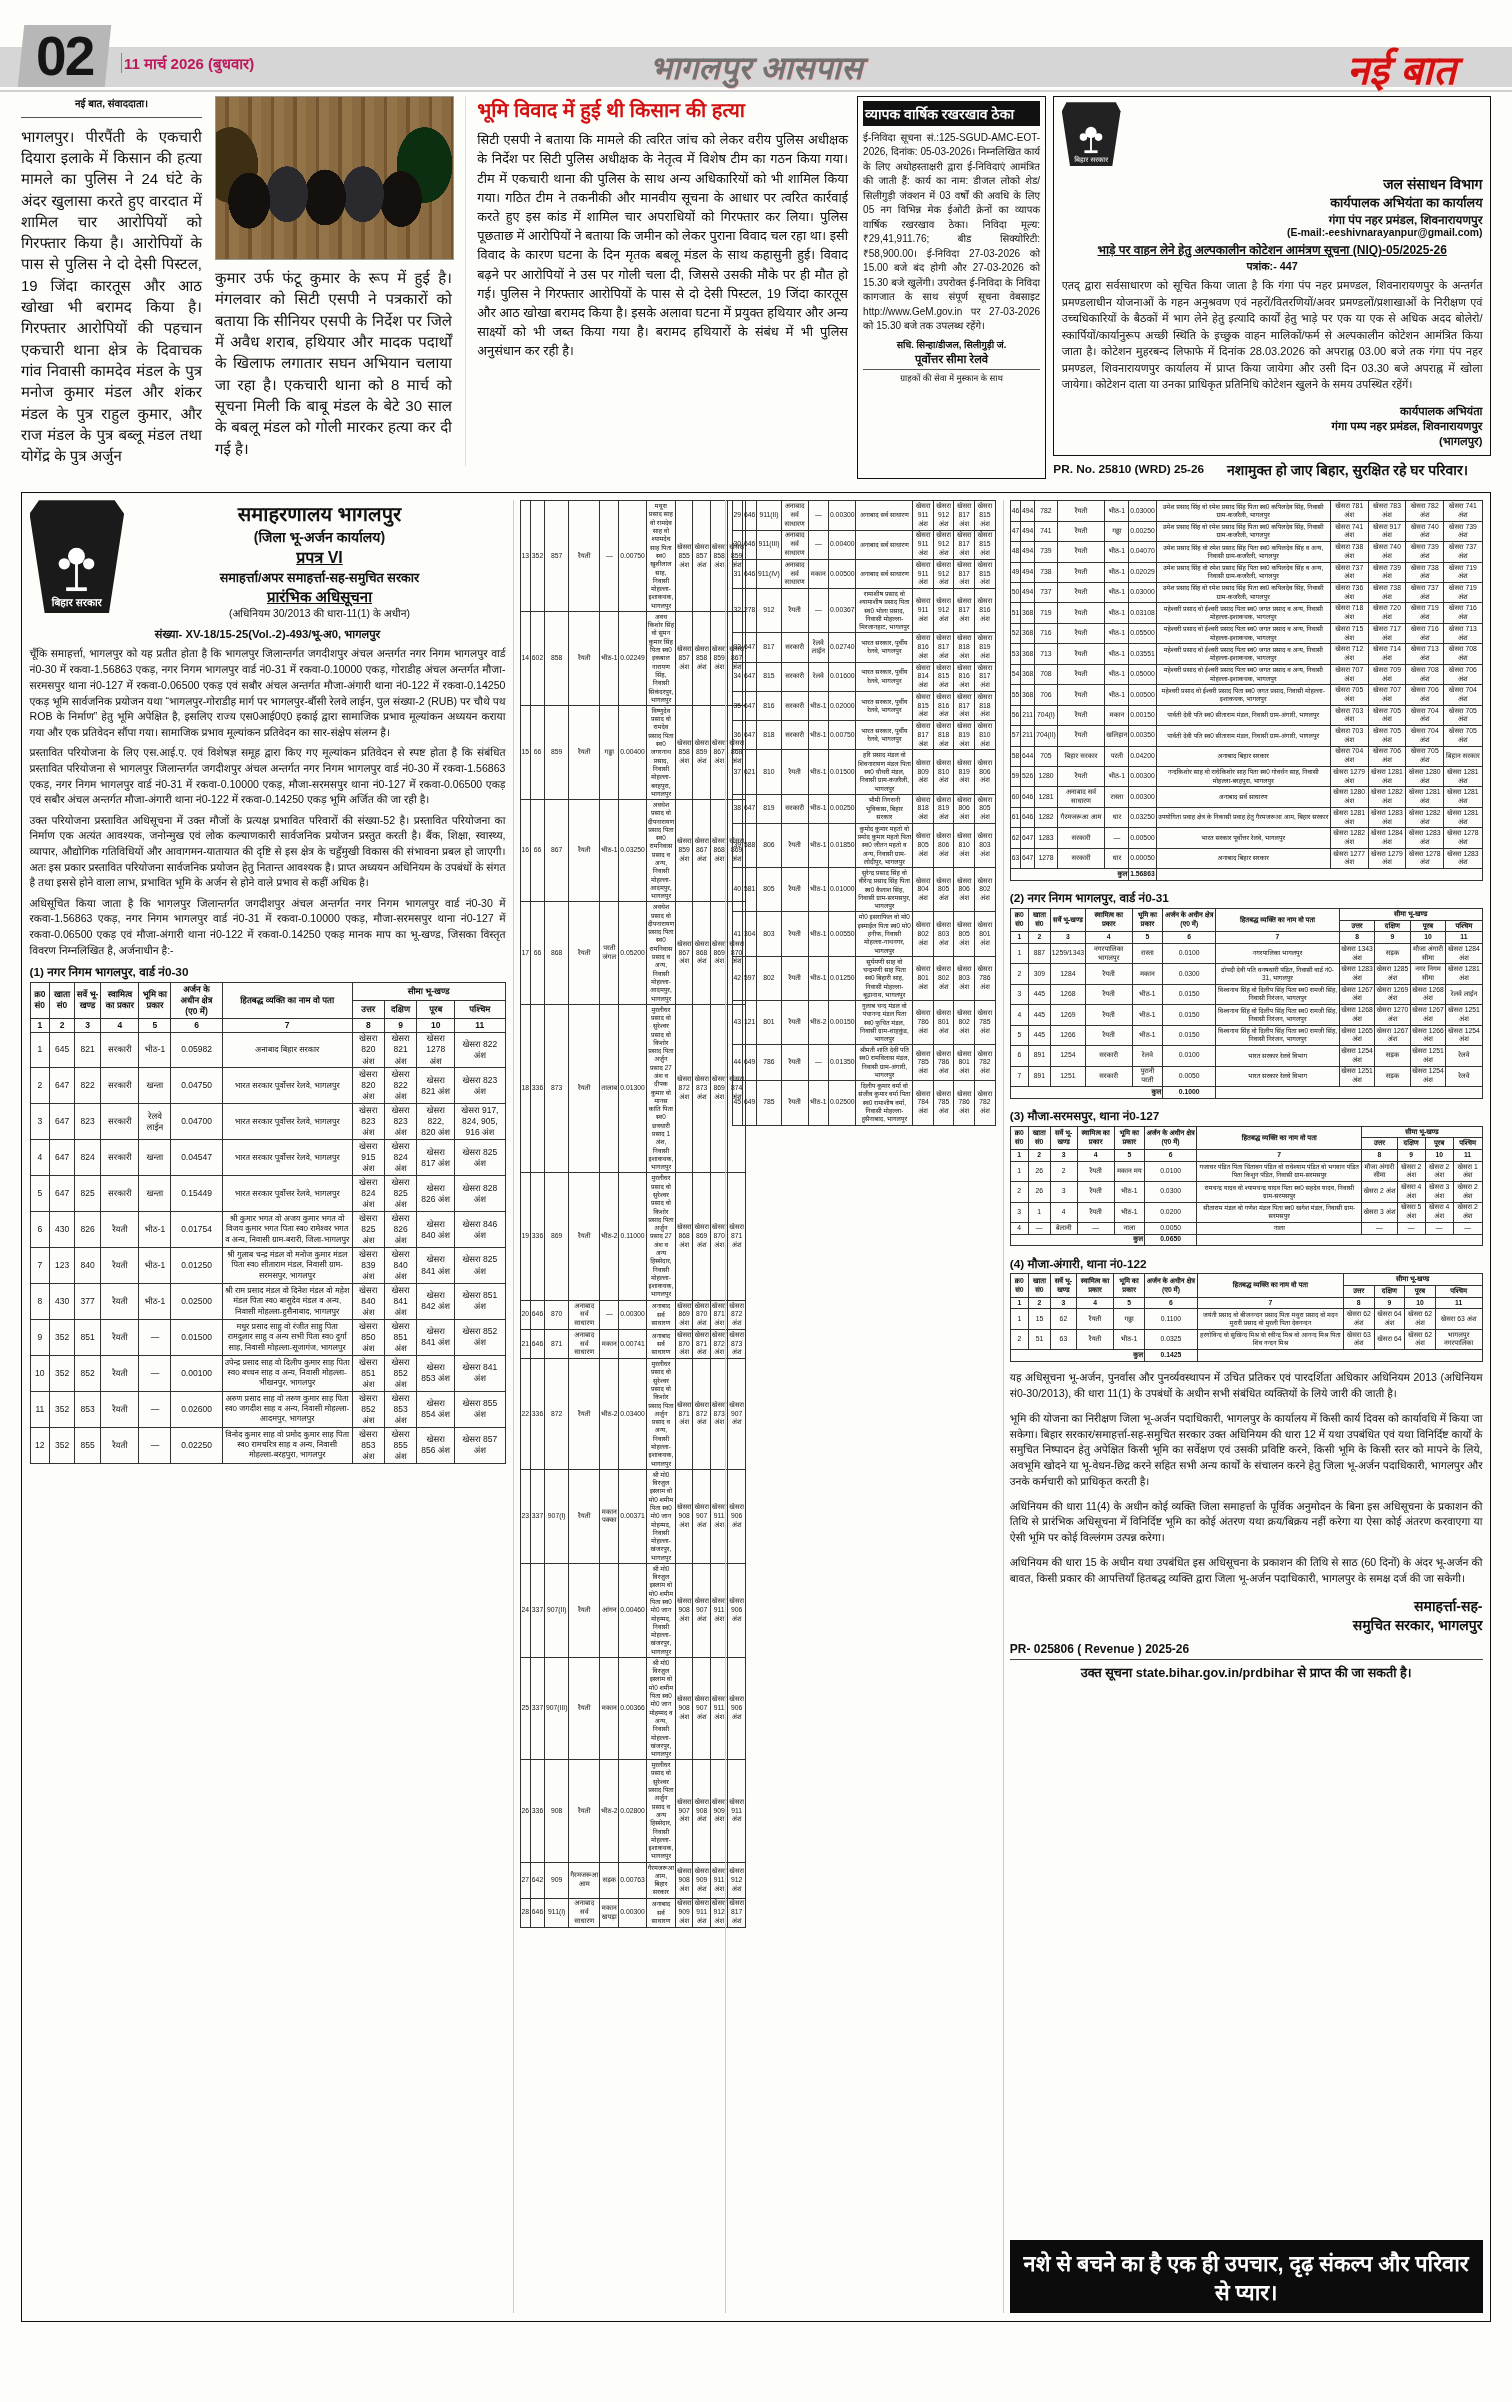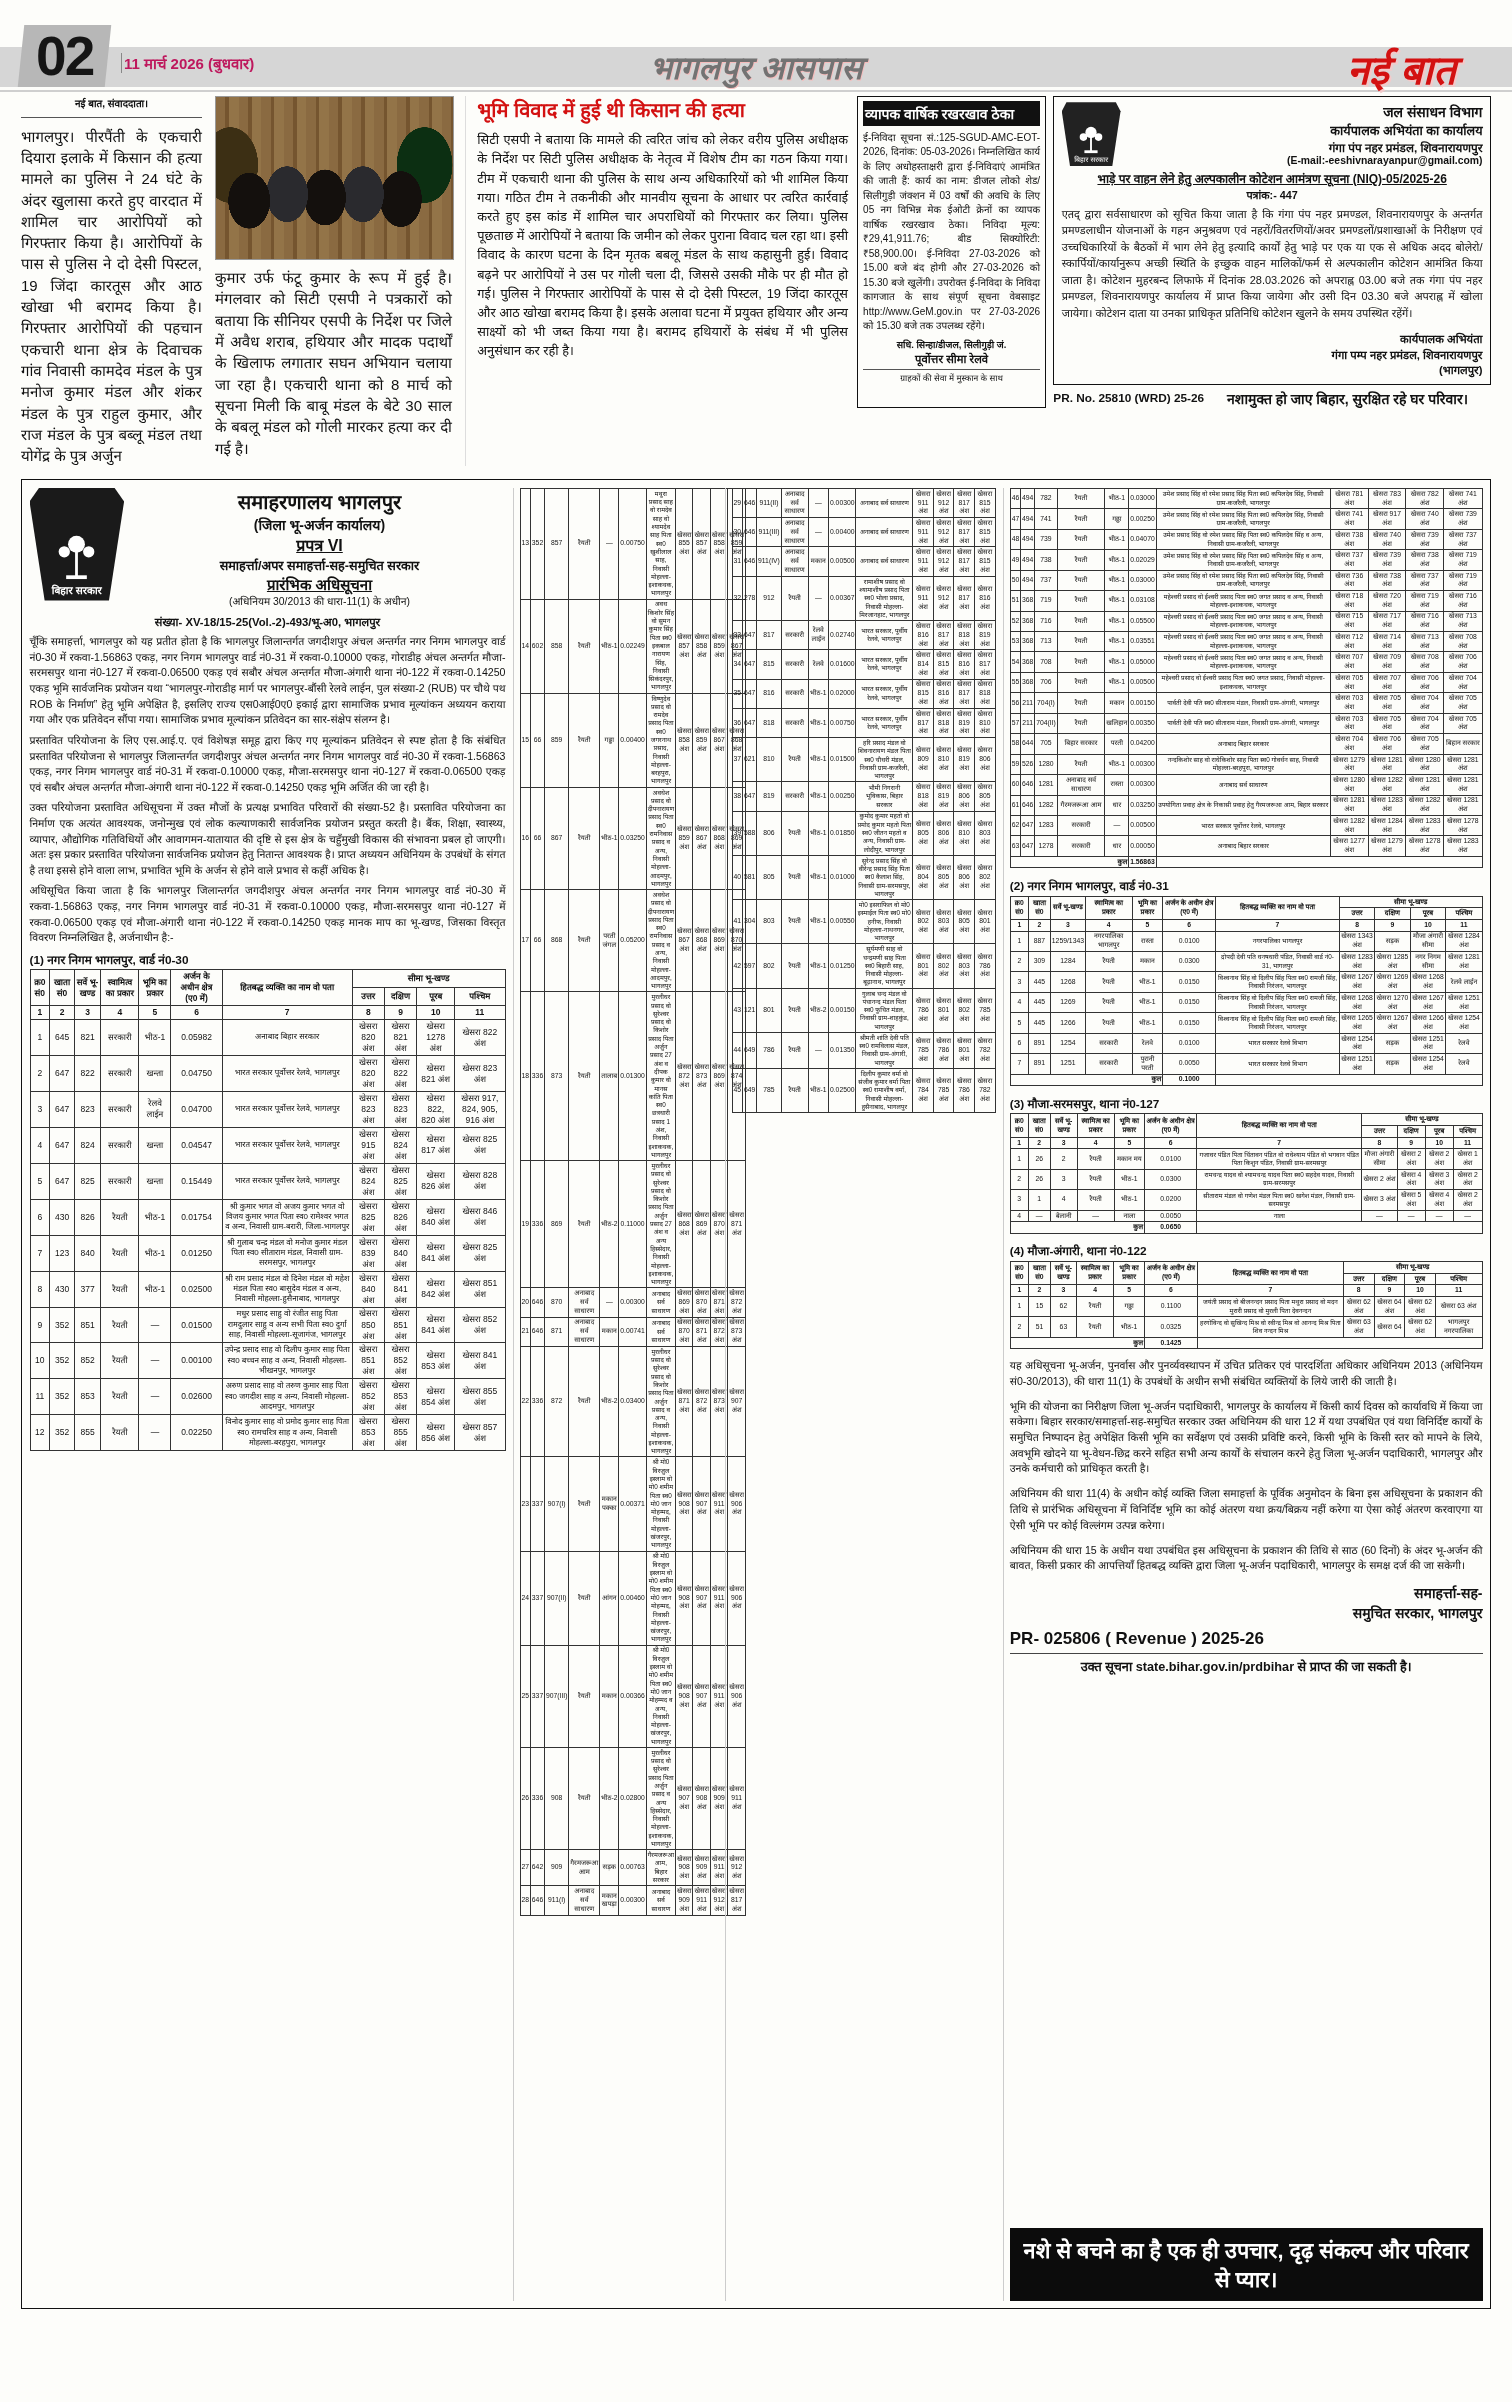--- a/index.html
+++ b/index.html
@@ -44,21 +44,21 @@
   
   .right-zone{flex:1;display:flex;flex-wrap:wrap;gap:7.5px;align-content:flex-start;}
   .tender1{width:177px;flex:none;border:1.9px solid #111;padding:4.7px;}
   .t1-title{background:#111;color:#fff;font-weight:800;text-align:left;font-size:14px;padding:2.8px 1.9px;}
   .t1-body{font-size:10px;line-height:1.45;text-align:justify;margin:4.7px 0;}
   .t1-foot{font-size:9.4px;font-weight:700;text-align:center;}
   .t1-foot2{font-size:11.3px;font-weight:800;text-align:center;}
   .t1-foot3{font-size:8.5px;text-align:center;border-top:0.9px solid #555;margin-top:2.8px;padding-top:1.9px;}
   .tender2-wrap{flex:1;display:flex;flex-direction:column;}
   .tender2{border:1.9px solid #111;padding:5.6px 7.5px;flex:1;}
-  .t2-head{display:flex;gap:7.5px;}
+  .t2-head{display:flex;gap:7.5px;flex-direction:column;}
   .t2-emblem{width:55px;height:60px;flex:none;display:flex;flex-direction:column;align-items:center;justify-content:flex-end;
              background:#222;color:#fff;font-size:7px;padding:1.9px;clip-path:polygon(8% 0,92% 0,100% 14%,86% 100%,14% 100%,0 14%);}
   .t2-dept{flex:1;text-align:right;}
   .t2-dept .l1{font-size:14px;font-weight:800;}
   .t2-dept .l2{font-size:12.7px;font-weight:700;}
   .t2-dept .l3{font-size:11.8px;font-weight:700;}
   .t2-dept .l4{font-size:10.4px;font-weight:700;}
   .t2-notice-title{text-align:center;font-size:12px;font-weight:800;text-decoration:underline;margin-top:3.8px;}
   .t2-ref{text-align:center;font-size:10.8px;font-weight:700;}
   .t2-body{font-size:11px;line-height:1.5;text-align:justify;margin-top:3.8px;}
@@ -87,21 +87,21 @@
   .np{font-size:10.6px;line-height:1.48;text-align:justify;margin:4.7px 0;}
   .sec-title{font-weight:800;font-size:11.8px;margin:4.7px 0 2.8px 0;}
   table.lt{border-collapse:collapse;width:100%;font-size:8.5px;margin-bottom:3.8px;}
   table.lt th,table.lt td{border:0.9px solid #333;padding:0.9px 1.9px;text-align:center;vertical-align:middle;line-height:1.3;}
   table.lt th{font-weight:700;}
   td.owner{font-size:0.94em;}
   .compact table.lt{font-size:6.8px;}
   .compact table.lt th,.compact table.lt td{padding:0.9px;}
   tr.total td{font-weight:800;}
   .sign{text-align:right;font-size:14px;font-weight:800;line-height:1.4;margin-top:5.6px;}
-  .prline{font-size:17px;font-weight:700;margin-top:5.6px;}
+  .prline{font-size:12px;font-weight:700;margin-top:5.6px;}
   .srcline{text-align:center;font-size:12.7px;font-weight:800;border-top:0.9px solid #444;margin-top:3.8px;padding-top:2.8px;}
   .banner{margin-top:7.5px;background:#0c0c0c;color:#fff;text-align:center;font-size:21.7px;font-weight:800;padding:7.5px 3.8px;}
   .spacer{flex:1;}
 </style>
 </head>
 <body>
 
 <div class="page">
 
   <header class="masthead">

